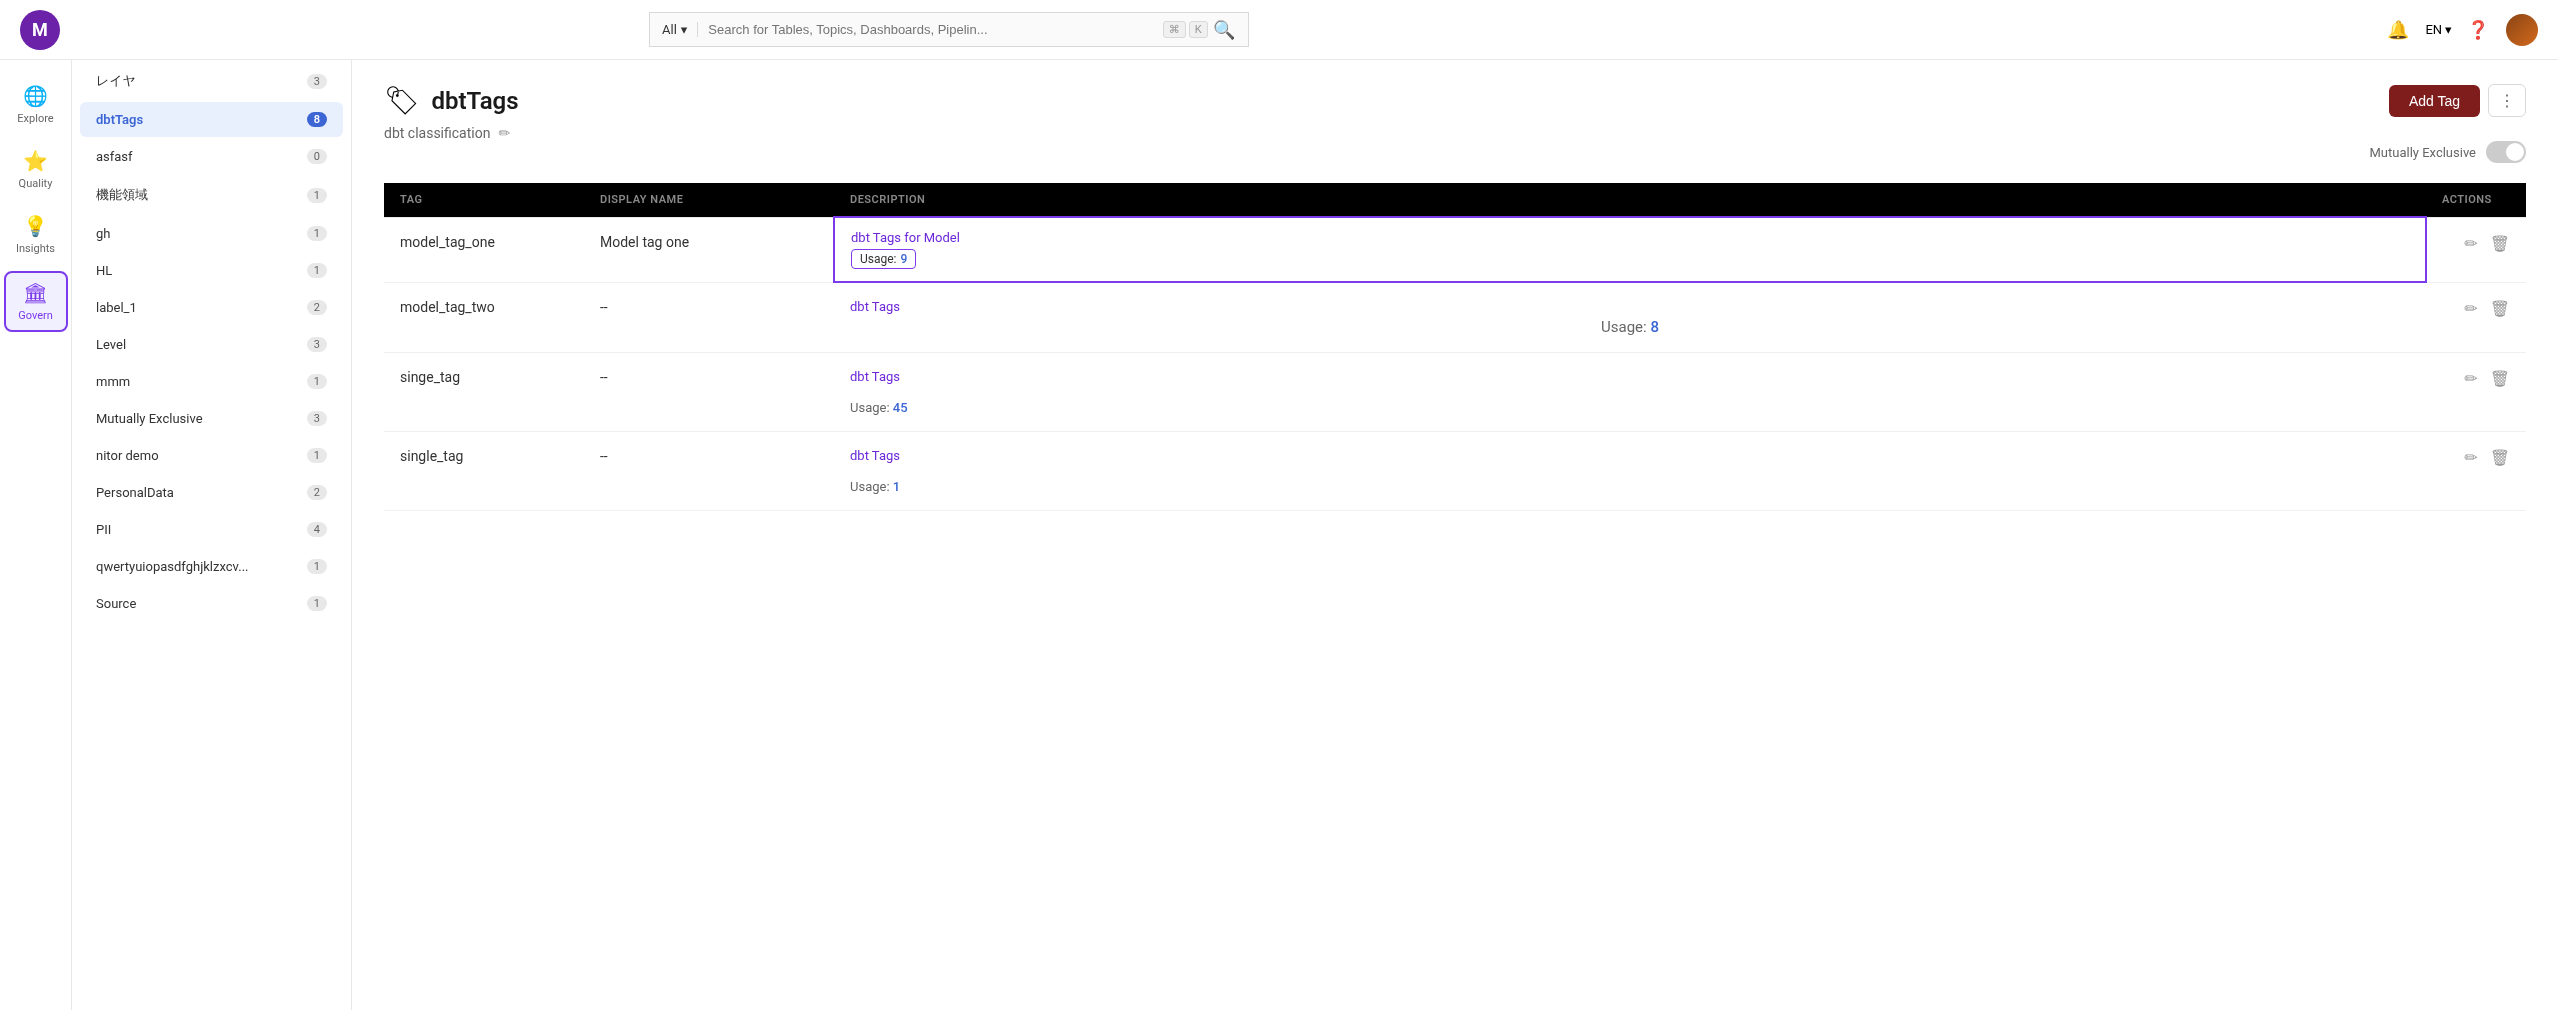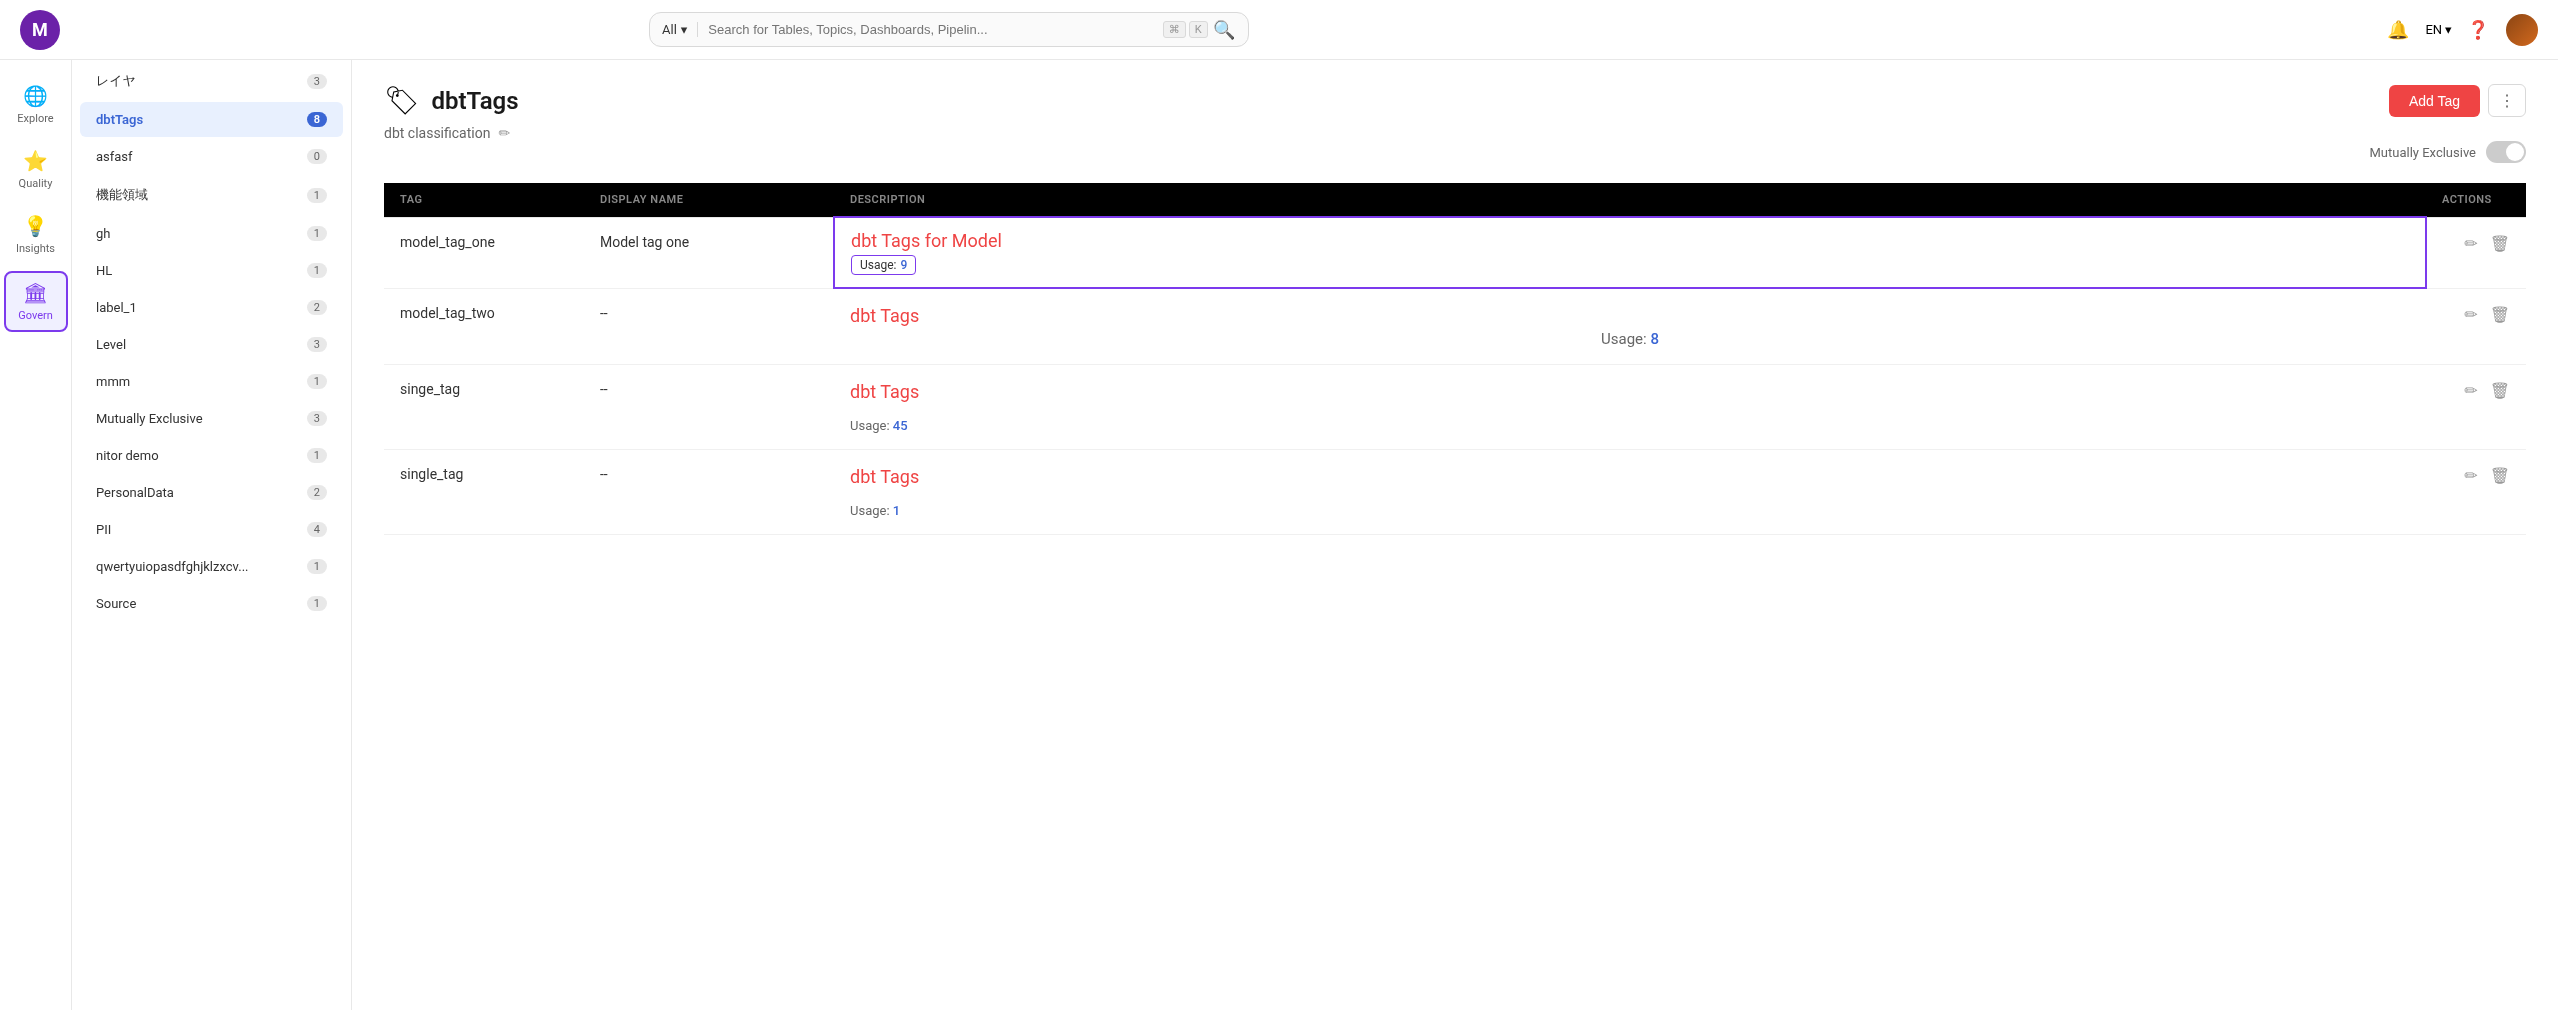--- a/index.html
+++ b/index.html
@@ -8,21 +8,21 @@
     
     .navbar {
       display: flex; align-items: center; background: white;
       height: 60px; padding: 0 20px; border-bottom: 1px solid #e8e8e8;
       position: fixed; top: 0; left: 0; right: 0; z-index: 100;
     }
     .navbar-logo { width: 40px; height: 40px; margin-right: 20px; }
     .navbar-logo svg { width: 40px; height: 40px; }
     .navbar-search {
       flex: 1; max-width: 600px; display: flex; align-items: center;
-      border: 1px solid #d9d9d9; border-radius: 12px; padding: 6px 12px;
+      border: 1px solid #d9d9d9; border-radius: 0; padding: 6px 12px;
       background: #fafafa; margin: 0 auto;
     }
     .search-dropdown {
       display: flex; align-items: center; gap: 4px;
       border-right: 1px solid #d9d9d9; padding-right: 10px; margin-right: 10px;
       font-size: 13px; color: #333; cursor: pointer;
     }
     .search-input {
       flex: 1; border: none; background: transparent; outline: none;
       font-size: 13px; color: #999;
@@ -85,21 +85,21 @@
       flex: 1; background: white; overflow-y: auto; padding: 24px 32px;
     }
 
     
     .page-header { display: flex; align-items: center; justify-content: space-between; margin-bottom: 8px; }
     .page-title-area { display: flex; align-items: center; gap: 12px; }
     .page-icon { font-size: 28px; }
     .page-title { font-size: 24px; font-weight: 600; color: #1a1a1a; }
     .header-actions { display: flex; align-items: center; gap: 8px; }
     .btn-add-tag {
-      background: #ef4444; color: white; border: none; border-radius: 6px;
+      background: #7f1d1d; color: white; border: none; border-radius: 6px;
       padding: 8px 20px; font-size: 14px; font-weight: 500; cursor: pointer;
     }
     .btn-more {
       border: 1px solid #d9d9d9; background: white; border-radius: 6px;
       padding: 6px 10px; cursor: pointer; font-size: 16px; color: #666;
     }
 
     
     .description-row { display: flex; align-items: center; gap: 8px; color: #666; font-size: 14px; }
     .edit-icon { cursor: pointer; color: #999; font-size: 14px; }
@@ -127,21 +127,21 @@
     .data-table td {
       padding: 16px 16px; font-size: 14px; color: #333;
       border-bottom: 1px solid #f0f0f0; vertical-align: top;
     }
     .col-tag { width: 200px; }
     .col-display { width: 250px; }
     .col-description { min-width: 300px; }
     .col-actions { width: 100px; text-align: right; }
 
     .description-cell { }
-    .desc-text { color: #ef4444; font-size: 18px; }
+    .desc-text { color: #6d28d9; font-size: 13px; }
     .usage-badge {
       display: inline-flex; align-items: center; gap: 4px;
       border: 1px solid #7c3aed; border-radius: 4px; padding: 2px 8px;
       font-size: 12px; margin-top: 4px;
     }
     .usage-label { color: #333; }
     .usage-count { color: #3b66d4; font-weight: 500; }
     .usage-count.link { color: #3b66d4; }
 
     .action-icons { display: flex; justify-content: flex-end; gap: 12px; }

